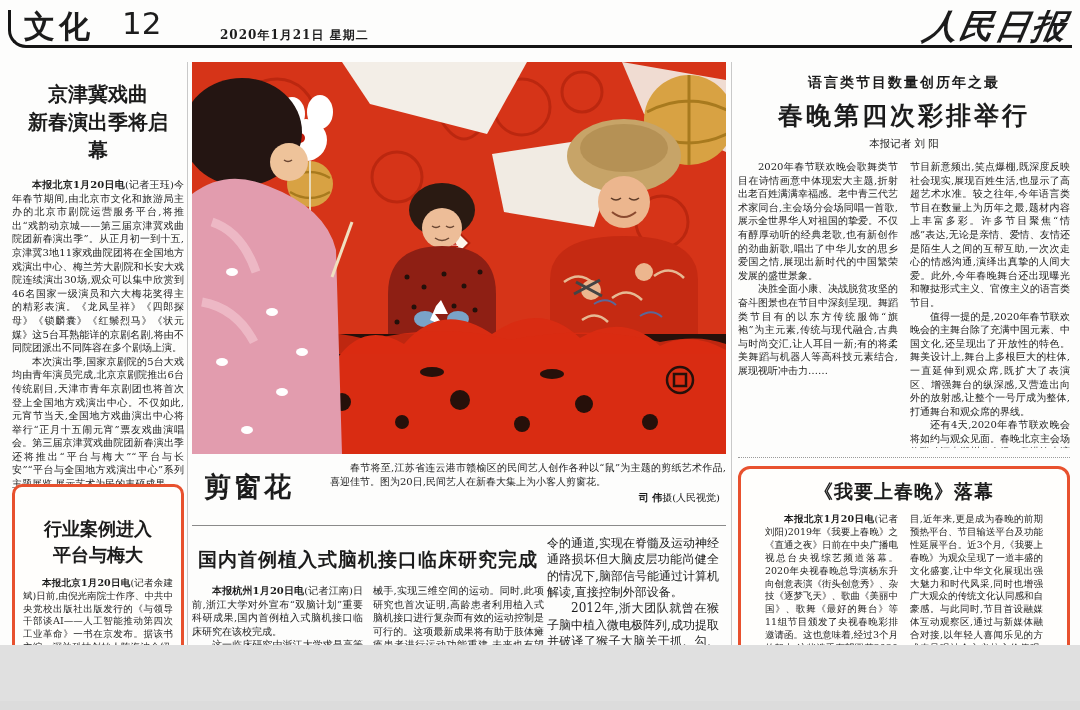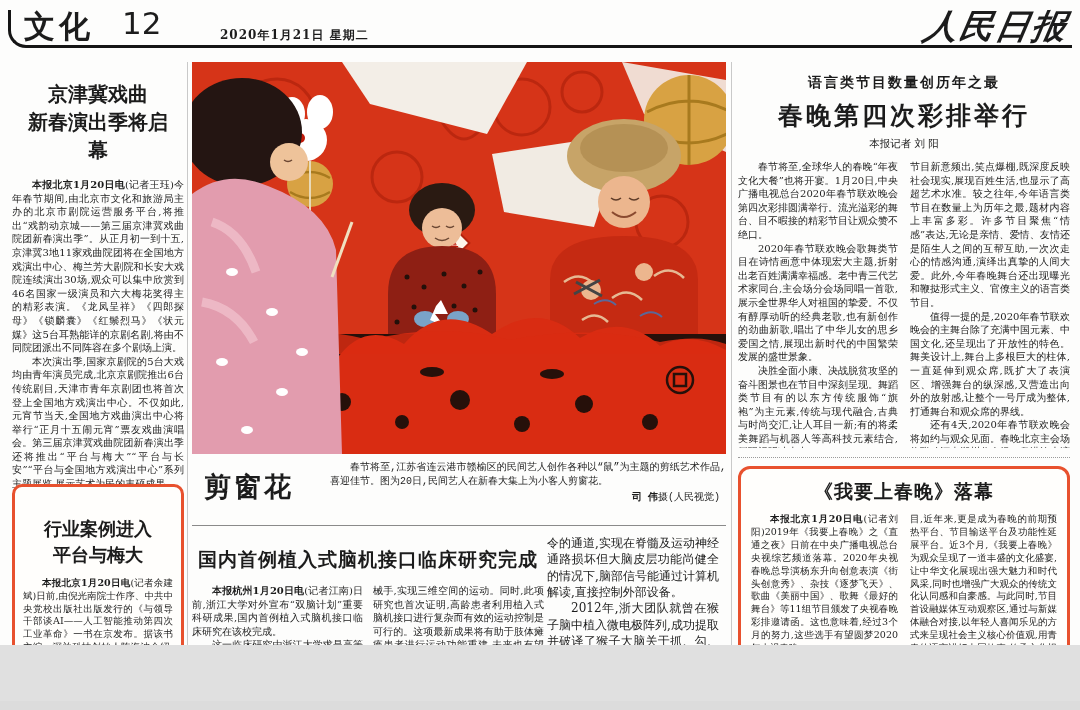--- a/index.html
+++ b/index.html
@@ -36,21 +36,21 @@
   .ai-title { font-size:18px; font-weight:bold; text-align:center; line-height:1.45; margin:6px 0 9px;
               font-family:"DejaVu Sans","Liberation Sans",sans-serif; }
   .ai-body { font-size:9.5px; }
   .ai-body .para { line-height:1.34; }
 
   
   .photo-wrap { position:absolute; left:192px; top:62px; width:534px; height:392px; }
   .caption-row { position:absolute; left:192px; top:459px; width:534px; height:62px; display:flex; }
   .photo-headline { width:138px; font-size:27px; font-weight:bold; letter-spacing:3px; padding:10px 0 0 12px;
                     font-family:"DejaVu Sans","Liberation Sans",sans-serif; }
-  .caption-text { flex:1; font-size:10px; line-height:1.45; padding-top:2px;font-family:Liberation Mono, monospace; }
+  .caption-text { flex:1; font-size:10px; line-height:1.45; padding-top:2px; }
   .caption-credit { text-align:right; padding-right:6px; margin-top:2px; }
   .center-divider { position:absolute; left:192px; top:525px; width:534px; height:1px; background:#8a8a8a; }
   .brain { position:absolute; left:192px; top:531px; width:534px; height:170px; }
   .brain-left { position:absolute; left:0; top:0; width:352px; }
   .brain-title { font-size:19px; font-weight:bold; text-align:center; letter-spacing:1px; margin:16px 0 11px;
                  font-family:"DejaVu Sans","Liberation Sans",sans-serif; }
   .brain-cols { display:flex; gap:10px; height:116px; overflow:hidden; font-size:10px; }
   .brain-cols > div { flex:1; overflow:hidden; }
   .brain-right { position:absolute; right:7px; top:4px; width:172px; height:164px; overflow:hidden; font-size:12px; }
 
@@ -58,21 +58,21 @@
   .col-right { position:absolute; left:738px; top:62px; width:332px; }
   .gala-kicker { text-align:center; font-size:14px; font-weight:bold; letter-spacing:2px; margin-top:12px;
                  font-family:"DejaVu Sans","Liberation Sans",sans-serif; }
   .gala-title { text-align:center; font-size:25px; font-weight:bold; letter-spacing:3px; margin:7px 0 5px;
                 font-family:Liberation Mono, monospace; }
   .gala-byline { text-align:center; font-size:10.5px; margin-bottom:9px; }
   .gala-cols { display:flex; gap:12px; height:288px; overflow:hidden; font-size:10px; }
   .gala-cols > div { flex:1; overflow:hidden; }
   .gala-cols .para, .brain .para, .opera-body .para { line-height:1.36; }
   .right-dotted { border-top:1px dotted #9a9a9a; margin:9px 0 8px; }
-  .box-gala { border:3px solid #e8512e; border-radius:12px; background:#fffefc; padding:7px 10px 6px;
+  .box-gala { border:3px solid #e8512e; border-radius:12px; background:#fffefc; padding:7px 24px 6px;
               height:200px; overflow:hidden; }
   .gala2-title { text-align:center; font-size:19px; font-weight:bold; letter-spacing:1px; margin:3px 0 8px;
                  font-family:"DejaVu Sans","Liberation Sans",sans-serif; }
   .gala2-cols { display:flex; gap:12px; height:152px; overflow:hidden; font-size:9.5px; }
   .gala2-cols > div { flex:1; overflow:hidden; }
   .gala2-cols .para { line-height:1.36; }
   .page-footer { text-align:center; font-size:11px; font-weight:bold; margin-top:9px; letter-spacing:1px; }
   .bottom-strip { position:absolute; left:0; bottom:0; width:1080px; height:9px; background:#dcdcdc; }
 </style>
 </head>
@@ -252,21 +252,20 @@
           <p class="para">2012年,浙大团队就曾在猴子脑中植入微电极阵列,成功提取并破译了猴子大脑关于抓、勾、握、捏4种手势的神经信号,使猴子能通过自身“意念”直接控制外部机械手臂。2014年,浙大团队在人脑内植入皮层脑电微电极,实现“意念”控制机械手完成高难度的“石头、剪刀、布”手指运动,创造了当时的国内第一。</p>
         </div>
   </div>
 
   <div class="col-right">
     <div class="gala-kicker">语言类节目数量创历年之最</div>
     <div class="gala-title">春晚第四次彩排举行</div>
     <div class="gala-byline">本报记者 刘 阳</div>
     <div class="gala-cols">
       <div>
-            <p class="para">春节将至,全球华人的春晚“年夜文化大餐”也将开宴。1月20日,中央广播电视总台2020年春节联欢晚会第四次彩排圆满举行。流光溢彩的舞台、目不暇接的精彩节目让观众赞不绝口。</p>
             <p class="para">2020年春节联欢晚会歌舞类节目在诗情画意中体现宏大主题,折射出老百姓满满幸福感。老中青三代艺术家同台,主会场分会场同唱一首歌,展示全世界华人对祖国的挚爱。不仅有醇厚动听的经典老歌,也有新创作的劲曲新歌,唱出了中华儿女的思乡爱国之情,展现出新时代的中国繁荣发展的盛世景象。</p>
             <p class="para">决胜全面小康、决战脱贫攻坚的奋斗图景也在节目中深刻呈现。舞蹈类节目有的以东方传统服饰“旗袍”为主元素,传统与现代融合,古典与时尚交汇,让人耳目一新;有的将柔美舞蹈与机器人等高科技元素结合,展现视听冲击力……</p>
           </div>
       <div class="cont">
             <p class="para">节目新意频出,笑点爆棚,既深度反映社会现实,展现百姓生活,也显示了高超艺术水准。较之往年,今年语言类节目在数量上为历年之最,题材内容上丰富多彩。许多节目聚焦“情感”表达,无论是亲情、爱情、友情还是陌生人之间的互帮互助,一次次走心的情感沟通,演绎出真挚的人间大爱。此外,今年春晚舞台还出现曝光和鞭挞形式主义、官僚主义的语言类节目。</p>
             <p class="para">值得一提的是,2020年春节联欢晚会的主舞台除了充满中国元素、中国文化,还呈现出了开放性的特色。舞美设计上,舞台上多根巨大的柱体,一直延伸到观众席,既扩大了表演区、增强舞台的纵深感,又营造出向外的放射感,让整个一号厅成为整体,打通舞台和观众席的界线。</p>
             <p class="para">还有4天,2020年春节联欢晚会将如约与观众见面。春晚北京主会场将联动河南郑州分会场、粤港澳大湾区分会场共同为全球观众奉献一场“盛世大联欢”。</p>
           </div>
     </div>
     <div class="right-dotted"></div>

